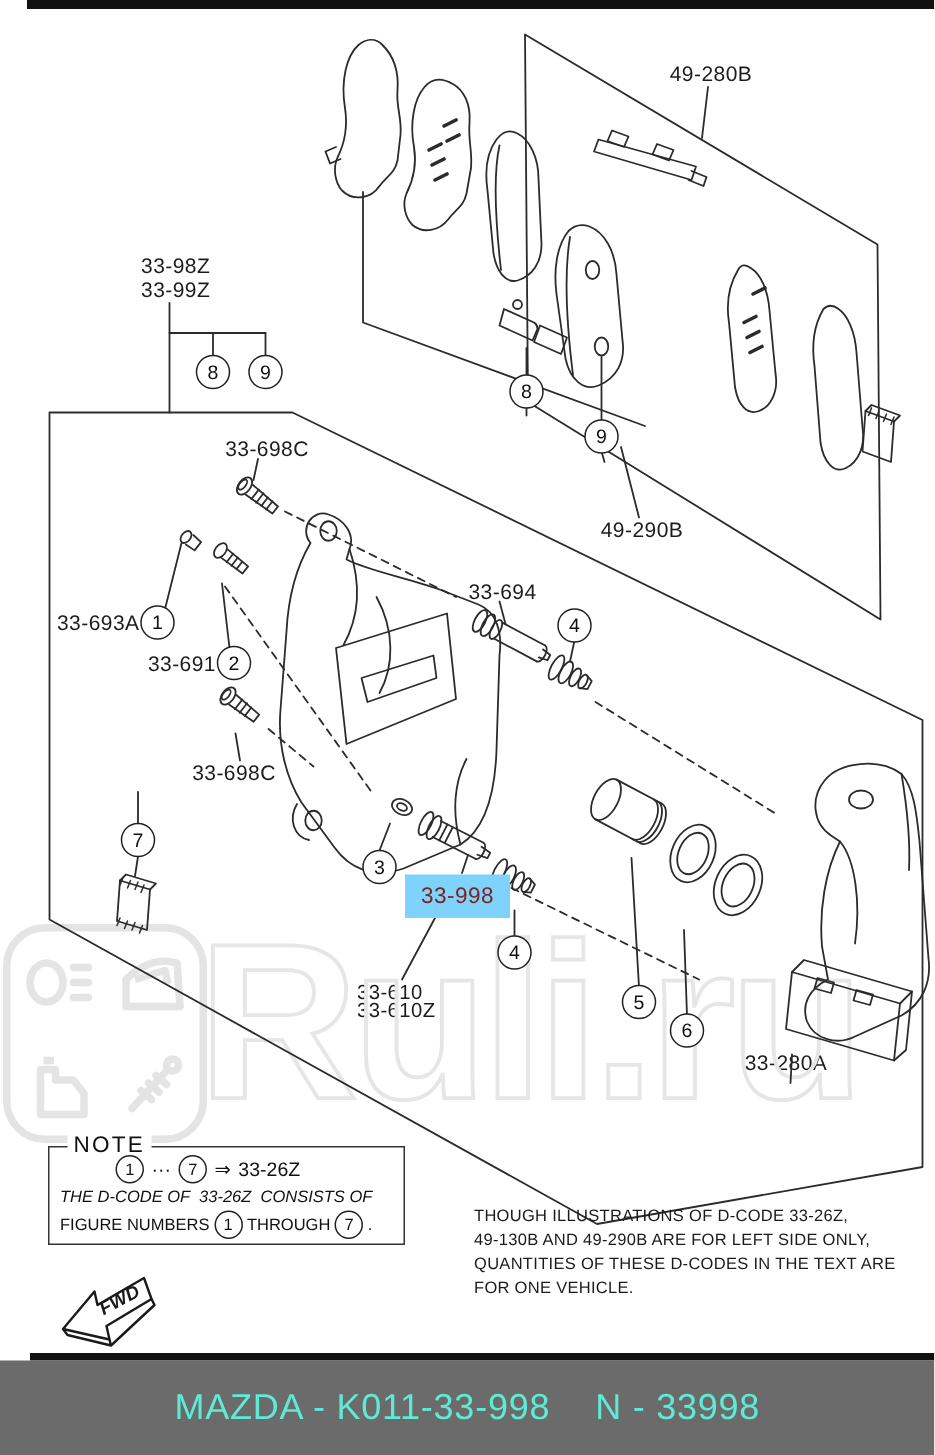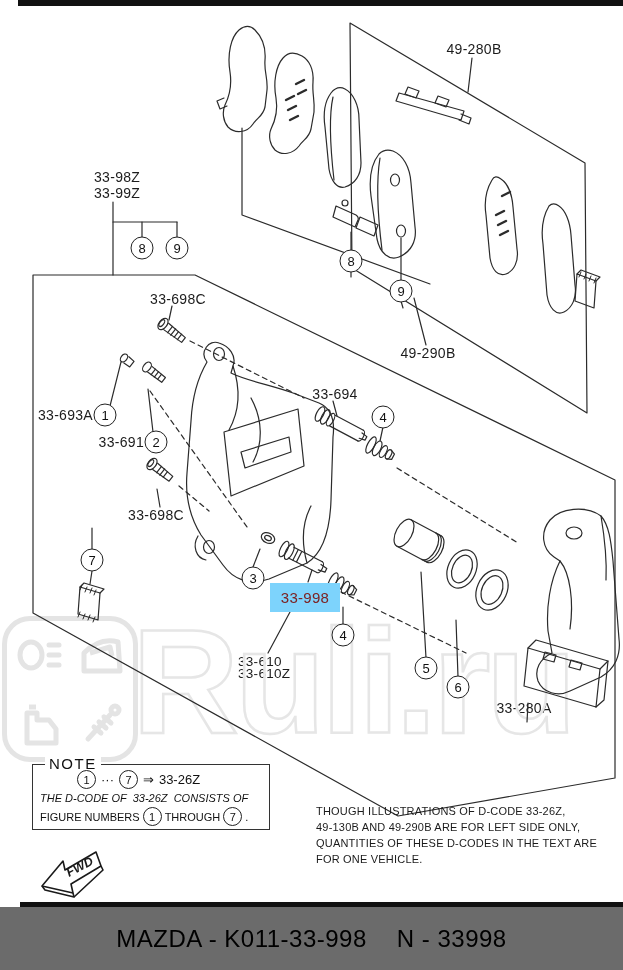--- a/index.html
+++ b/index.html
@@ -2,21 +2,21 @@
 <html><head>
 <meta charset="utf-8">
 <style>
   html,body{margin:0;padding:0;background:#fff;}
   #stage{position:relative;width:623px;height:970px;background:#ffffff;overflow:hidden;
          font-family:"Liberation Sans",sans-serif;}
   .bar-top{position:absolute;left:18px;top:0;right:0;height:6px;background:#111;}
   .bar-thin{position:absolute;left:20px;top:902px;right:0;height:5px;background:#111;}
   .footer{position:absolute;left:0;top:907px;width:623px;height:63px;background:#6b6b6b;
           display:flex;align-items:center;justify-content:center;gap:30px;}
-  .footer span{color:#000000;font-size:24px;letter-spacing:0.5px;}
+  .footer span{color:#5eead4;font-size:24px;letter-spacing:0.5px;}
   .lbl{position:absolute;font-size:14px;color:#1c1c1c;white-space:nowrap;letter-spacing:0.3px;}
   .lbl.center{transform:translate(-50%,-50%);}
   .lbl.right{transform:translate(-100%,-50%);}
   .lbl.small{font-size:13.5px;}
   .callout{position:absolute;width:21px;height:21px;border:1.4px solid #222;border-radius:50%;
            background:#fff;display:flex;align-items:center;justify-content:center;
            font-size:13px;color:#111;transform:translate(-50%,-50%);z-index:5;}
   .hl-box{position:absolute;left:270px;top:583px;width:70px;height:29px;background:#7dd3fc;
           display:flex;align-items:center;justify-content:center;z-index:4;}
   .hl-box span{font-size:15px;color:#7c2222;letter-spacing:0.3px;}

